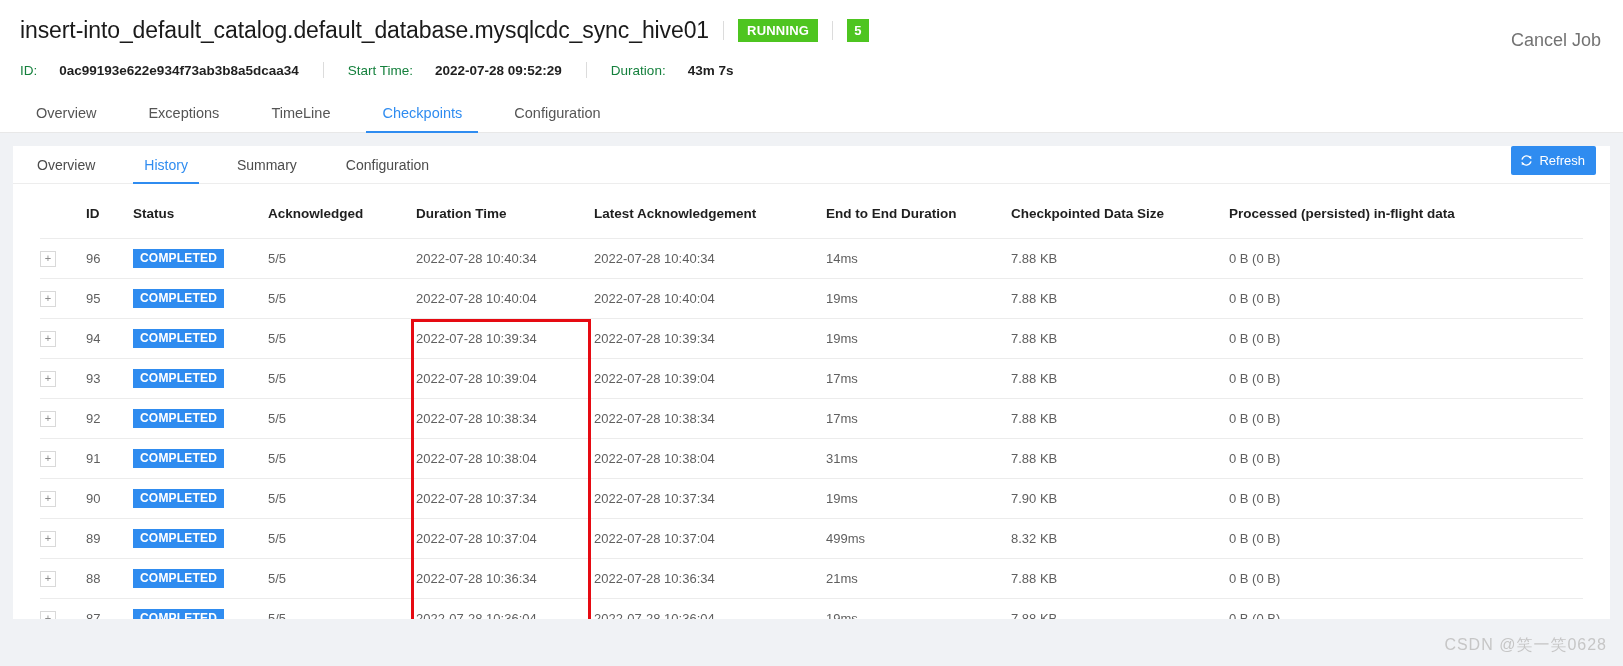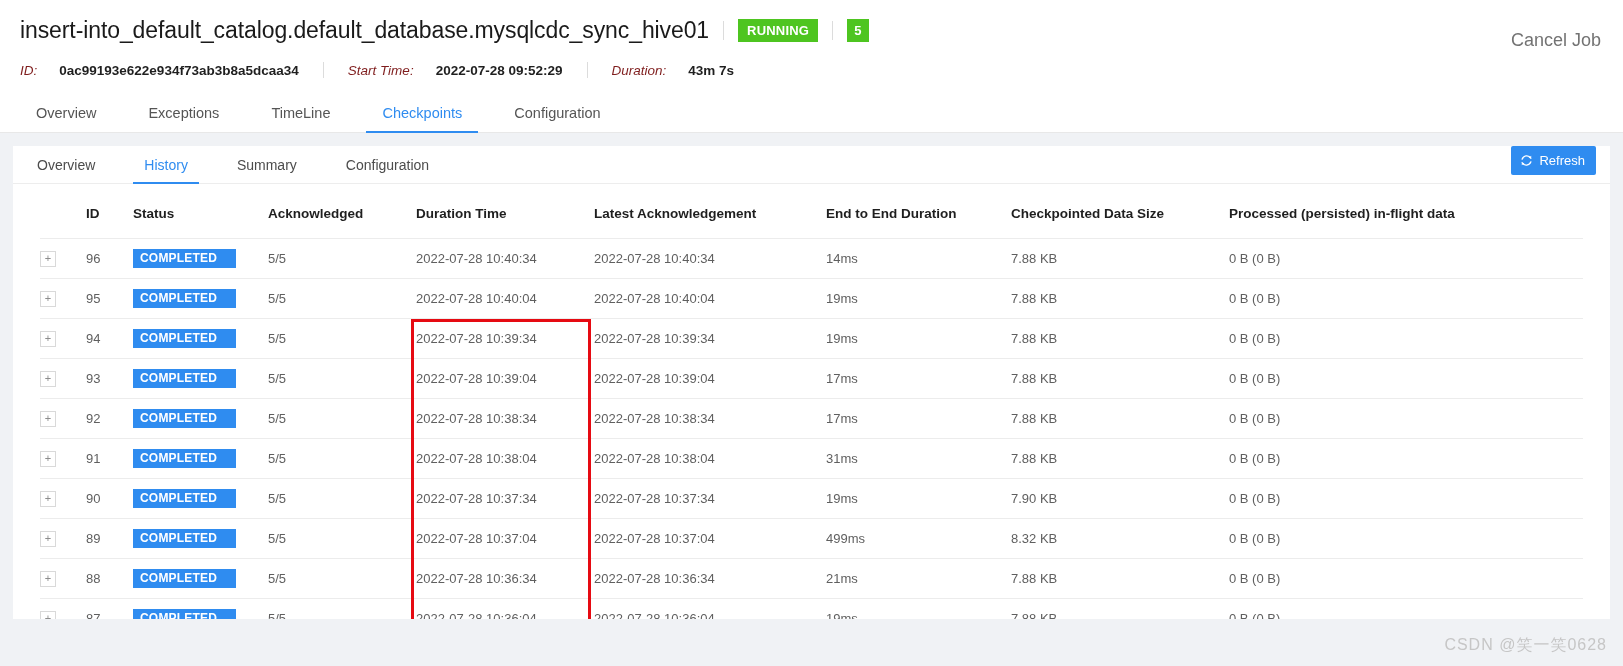--- a/index.html
+++ b/index.html
@@ -48,21 +48,21 @@
   .badge.count { padding: 0 7px; }
 
   .meta-row {
     display: flex;
     align-items: center;
     height: 26px;
     margin-top: 11px;
     font-size: 13.5px;
     color: #6d6d6d;
   }
-  .meta-row .m-label { color:#7f1d1d;font-style:italic; }
+  .meta-row .m-label { color:#15803d; }
   .meta-row .m-value { color:#1f1f1f; font-weight: bold; margin-left: 22px; text-align: center; }
   .meta-sep {
     display:inline-block;
     width:1px; height:16px; background:#dcdcdc;
     margin: 0 24px;
   }
 
   .cancel-job {
     position: absolute;
     right: 22px;
@@ -202,21 +202,21 @@
     cursor: pointer;
     user-select: none;
   }
   .status-chip {
     display: inline-block;
     background: #2f8cf0;
     color: #ffffff;
     font-size: 12px;
     font-weight: bold;
     letter-spacing: 0.2px;
-    padding: 3px 19px 4px 7px;
+    padding: 3px 7px 4px 7px;
     line-height: 1;
   }
   td.id-cell { color: #5f5f5f; }
 
   
   .red-box {
     position: absolute;
     left: 398px;
     top: 173px;
     width: 180px;

